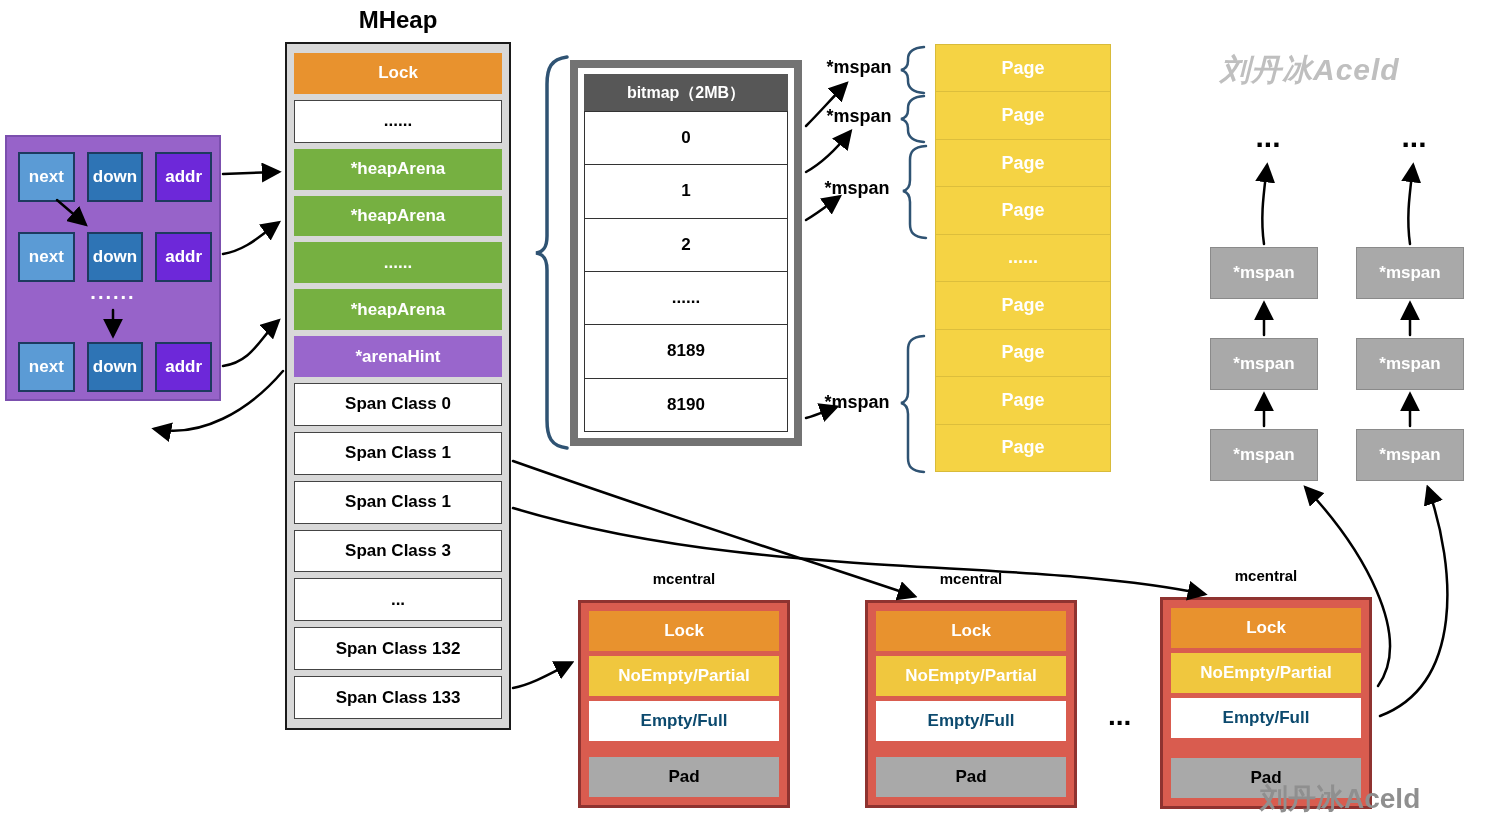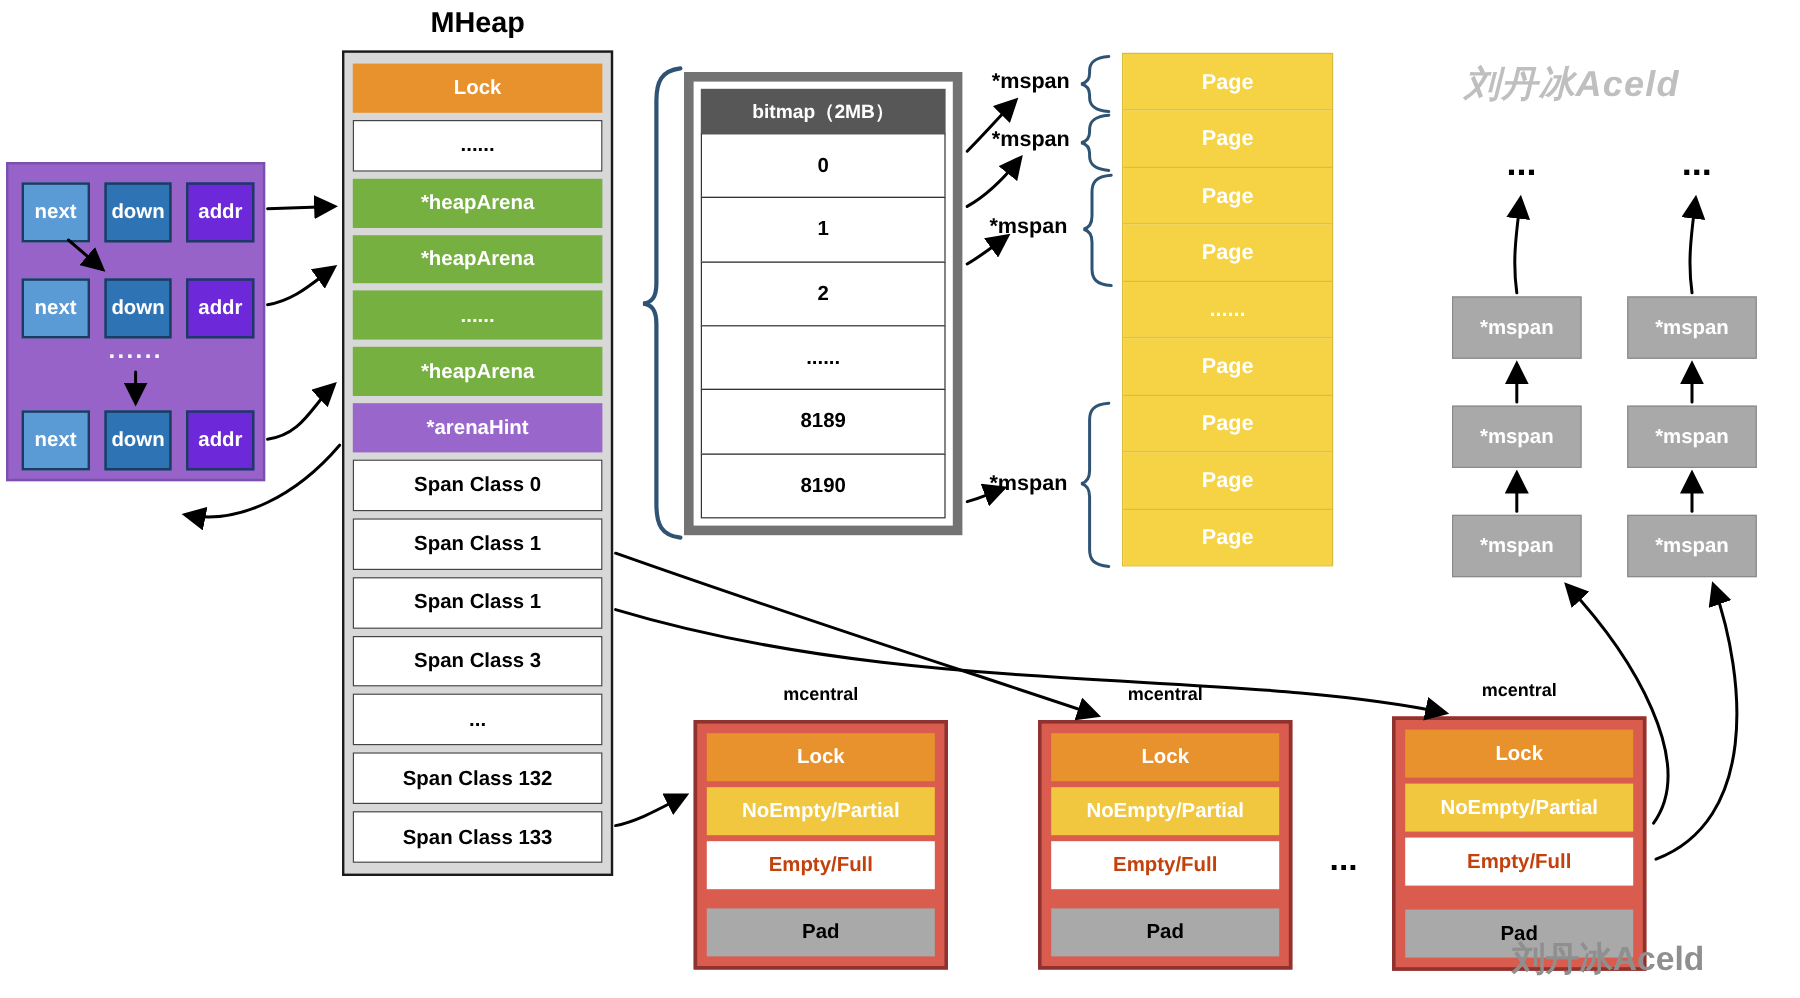--- a/index.html
+++ b/index.html
@@ -57,21 +57,21 @@
                color:#fff; font-size:17px; display:flex; align-items:center; justify-content:center; }
   .col-dots { position:absolute; width:60px; text-align:center; font-size:30px; color:#000; }
 
   
   .mcentral-title { position:absolute; width:212px; text-align:center; font-size:15px; }
   .mcentral-box { position:absolute; width:212px; height:208px; background:#D95C4F;
                   border:3px solid #8f3330; padding:8px; display:flex; flex-direction:column; gap:5px; }
   .mc-row { height:40px; display:flex; align-items:center; justify-content:center; font-size:17px; }
   .mc-lock    { background:#E8922E; color:#fff; }
   .mc-noempty { background:#F0C73E; color:#fff; }
-  .mc-empty   { background:#fff; color:#c2410c; }
+  .mc-empty   { background:#fff; color:#0c4a6e; }
   .mc-pad     { background:#A9A9A9; color:#000; margin-top:auto; }
   .mc-dots { position:absolute; font-size:28px; }
 
   
   #wm-top { left:1220px; top:50px; width:240px; font-size:30px; color:#bfbfbf;
             font-style:italic; letter-spacing:1px; }
   #wm-bottom { left:1260px; top:780px; width:240px; font-size:28px; color:#8f8f8f; }
 
   
   #overlay { position:absolute; left:0; top:0; width:1500px; height:832px;

